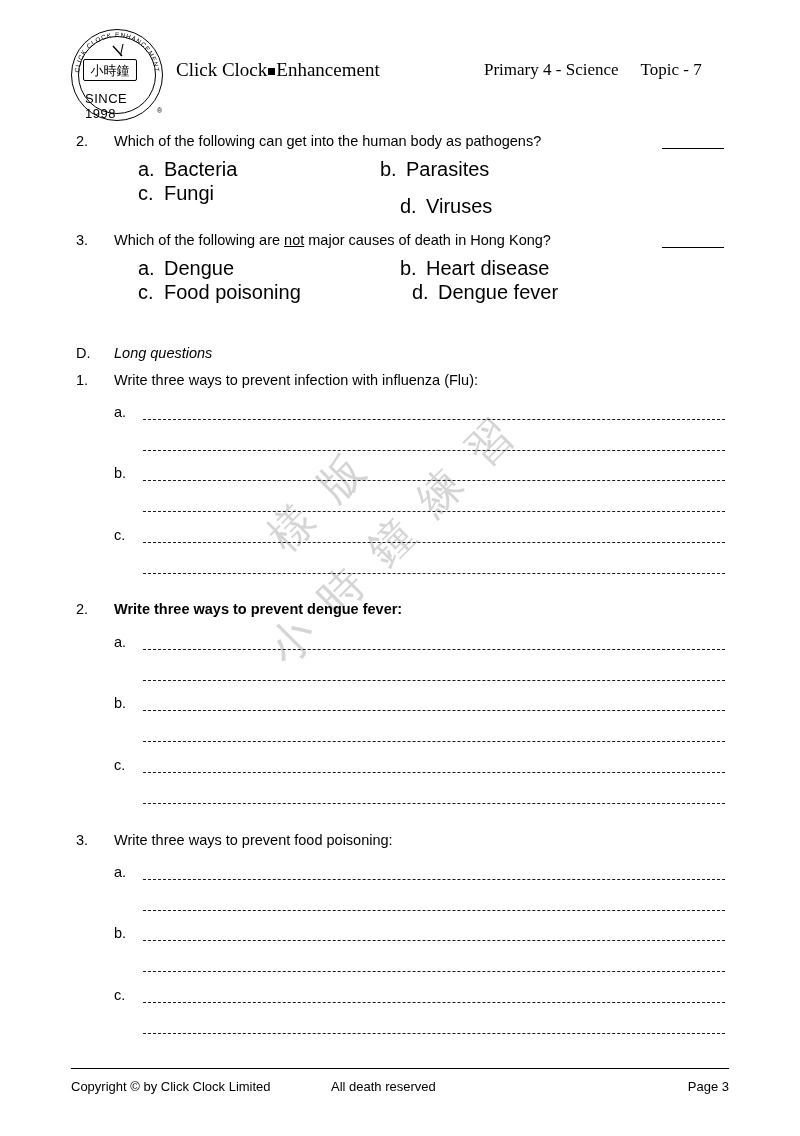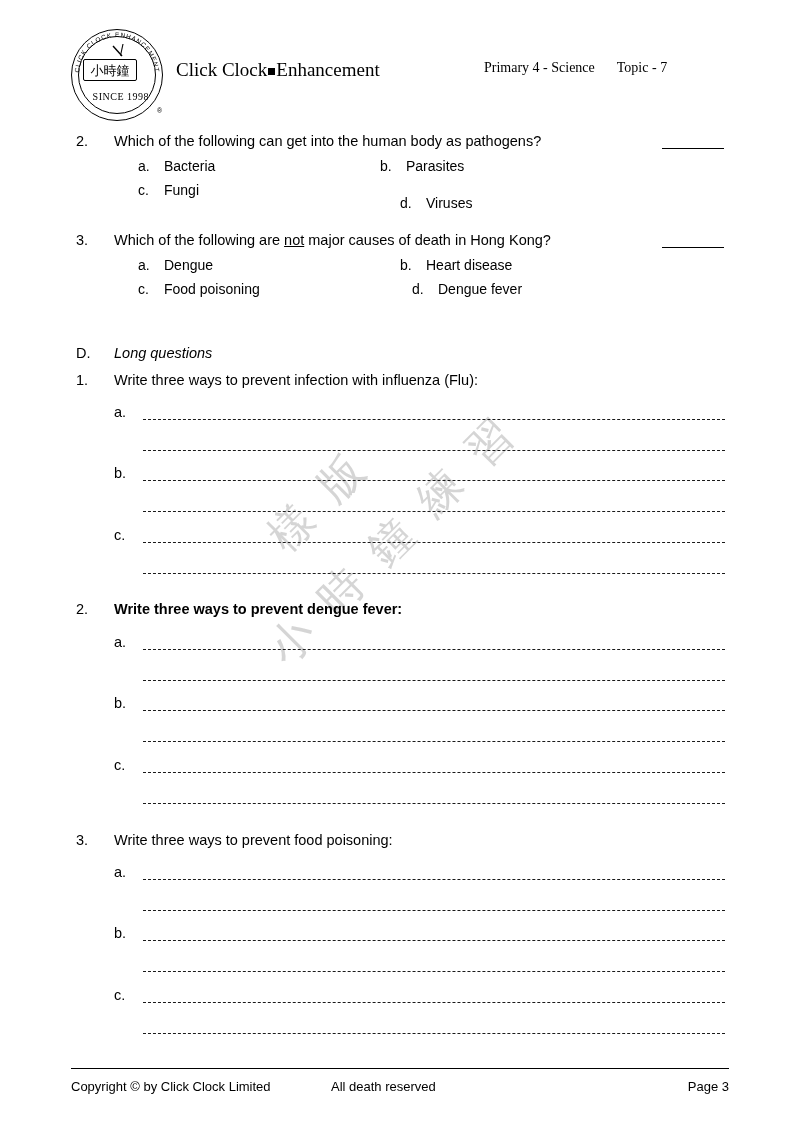--- a/index.html
+++ b/index.html
@@ -99,23 +99,23 @@
   }
   .logo .tick {
     position: absolute;
     left: 40px; top: 14px;
     width: 16px; height: 16px;
   }
   .logo .since {
     position: absolute;
     left: 14px; top: 62px;
     width: 64px;
-    text-align: right;
-    font-family: Liberation Serif, serif;
-    font-size: 10px;
+    text-align: left;
+    font-family: Liberation Sans, sans-serif;
+    font-size: 13px;
     letter-spacing: 0.5px;
   }
   .logo .reg {
     position: absolute;
     left: 86px; top: 78px;
     font-size: 7px;
   }
 
   .brand {
     position: absolute;
@@ -129,21 +129,21 @@
     display: inline-block;
     width: 7px; height: 7px;
     background: #000;
     margin: 0 1px 1px 1px;
     vertical-align: baseline;
   }
   .hdr-right {
     position: absolute;
     left: 484px; top: 60px;
     font-family: "Liberation Serif", serif;
-    font-size: 14px;
+    font-size: 17px;
     white-space: nowrap;
   }
   .hdr-right .topic { margin-left: 22px; }
 
   
   .content {
     position: absolute;
     left: 0; top: 0;
     width: 800px;
     z-index: 2;
@@ -161,21 +161,21 @@
     font-size: 14.5px;
     white-space: nowrap;
   }
   .blank-line {
     position: absolute;
     border-bottom: 1px solid #000;
     height: 0;
   }
   .opt {
     position: absolute;
-    font-size: 14px;
+    font-size: 20px;
     white-space: nowrap;
   }
   .opt .lab { display: inline-block; width: 26px; }
   u { text-decoration: underline; }
 
   .section-letter {
     position: absolute;
     font-size: 14.5px;
   }
 

